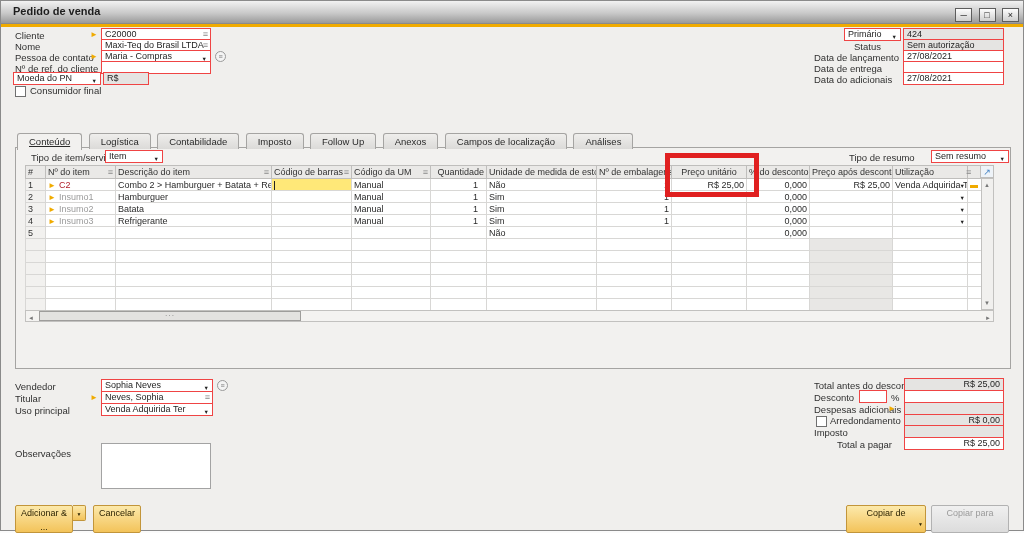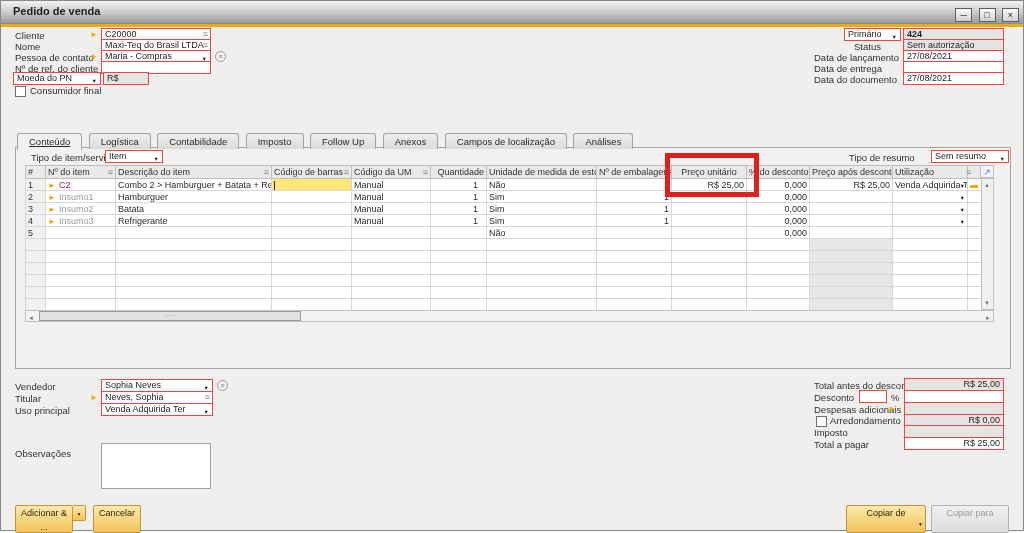--- a/index.html
+++ b/index.html
@@ -86,32 +86,32 @@
   <div class="fld" style="left:100px;top:60px;width:110px;"><span></span></div>
 
   <div class="fld dd" style="left:12px;top:71px;width:88px;"><span>Moeda do PN</span><span class="arr">▼</span></div>
   <div class="fld gray" style="left:102px;top:71px;width:46px;"><span>R$</span></div>
 
   <span class="cbx" style="left:14px;top:85px;"></span>
   <span class="lbl" style="left:29px;top:84px;">Consumidor final</span>
 
   <span class="lbl" style="left:843px;top:29px;font-style:italic;">Nº</span>
   <div class="fld dd" style="left:843px;top:27px;width:57px;"><span>Primário</span><span class="arr">▼</span></div>
-  <div class="fld gray" style="left:902px;top:27px;width:101px;font-weight:bold;"><span>424</span></div>
+  <div class="fld gray" style="left:902px;top:27px;width:101px;"><span>424</span></div>
 
   <span class="lbl" style="left:813px;top:40px;margin-left:40px;">Status</span>
   <div class="fld gray" style="left:902px;top:38px;width:101px;"><span>Sem autorização</span></div>
 
   <span class="lbl" style="left:813px;top:51px;">Data de lançamento</span>
   <div class="fld" style="left:902px;top:49px;width:101px;"><span>27/08/2021</span></div>
 
   <span class="lbl" style="left:813px;top:62px;">Data de entrega</span>
   <div class="fld" style="left:902px;top:60px;width:101px;"><span></span></div>
 
-  <span class="lbl" style="left:813px;top:73px;">Data do documento</span>
+  <span class="lbl" style="left:813px;top:73px;">Data do adicionais</span>
   <div class="fld" style="left:902px;top:71px;width:101px;"><span>27/08/2021</span></div>
 
   <div class="tabs">
     <div class="tab active"><span>Conteúdo</span></div>
     <div class="tab"><span>Logística</span></div>
     <div class="tab"><span>Contabilidade</span></div>
     <div class="tab"><span>Imposto</span></div>
     <div class="tab"><span>Follow Up</span></div>
     <div class="tab"><span>Anexos</span></div>
     <div class="tab"><span>Campos de localização</span></div>
@@ -366,21 +366,21 @@
   <span class="goldarrow" style="left:887px;top:403px;">►</span>
   <div class="fld gray" style="left:903px;top:401px;width:100px;"><span></span></div>
 
   <span class="cbx" style="left:815px;top:415px;"></span>
   <span class="lbl" style="left:829px;top:414px;">Arredondamento</span>
   <div class="fld gray right" style="left:903px;top:413px;width:100px;"><span>R$ 0,00</span></div>
 
   <span class="lbl" style="left:813px;top:426px;">Imposto</span>
   <div class="fld gray" style="left:903px;top:424px;width:100px;"><span></span></div>
 
-  <span class="lbl" style="left:813px;top:438px;">Total a pagar</span>
+  <span class="lbl" style="left:836px;top:438px;">Total a pagar</span>
   <div class="fld right" style="left:903px;top:436px;width:100px;"><span>R$ 25,00</span></div>
 
   <div class="btn" style="left:14px;top:504px;width:58px;"><span>Adicionar &amp; ...</span></div>
   <div class="splitseg" style="left:72px;top:504px;"><span>▼</span></div>
   <div class="btn" style="left:92px;top:504px;width:48px;"><span>Cancelar</span></div>
   <div class="btn" style="left:845px;top:504px;width:80px;"><span>Copiar de</span><span class="splitarr">▼</span></div>
   <div class="btn disabled" style="left:930px;top:504px;width:78px;"><span>Copiar para</span></div>
 
 </div>
 </div>

